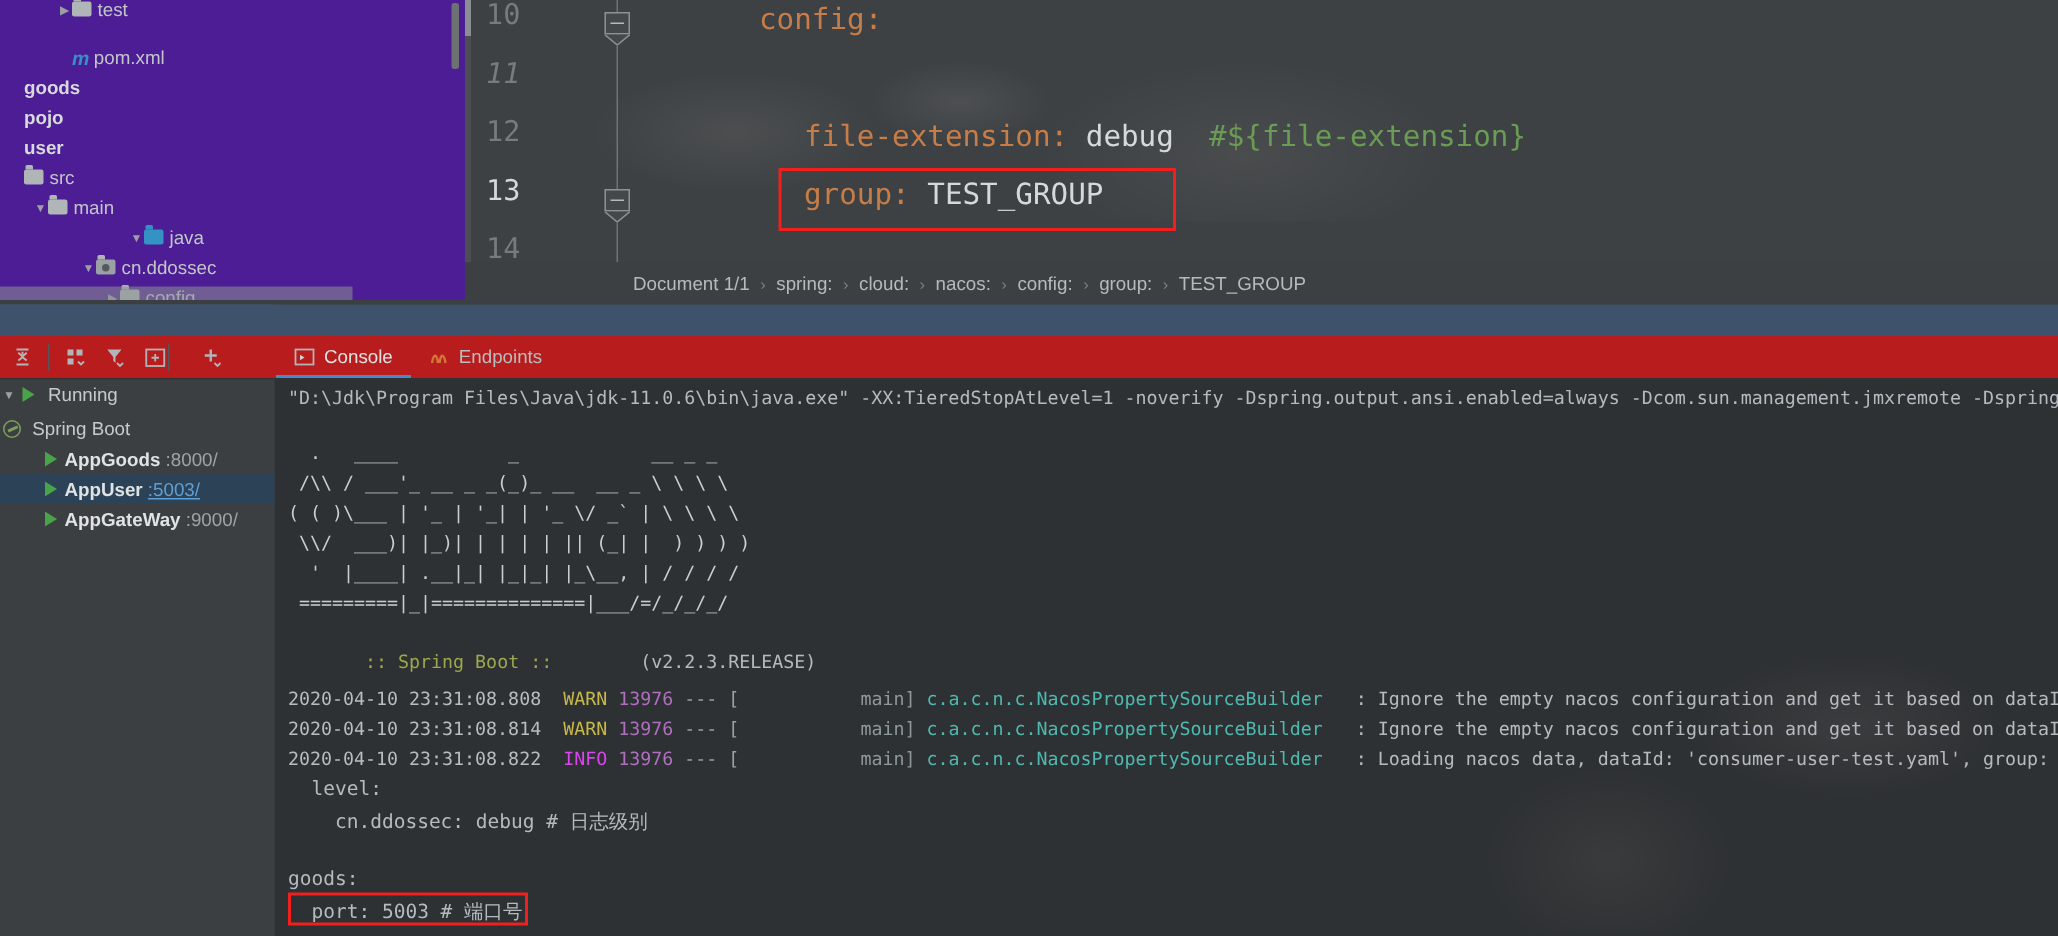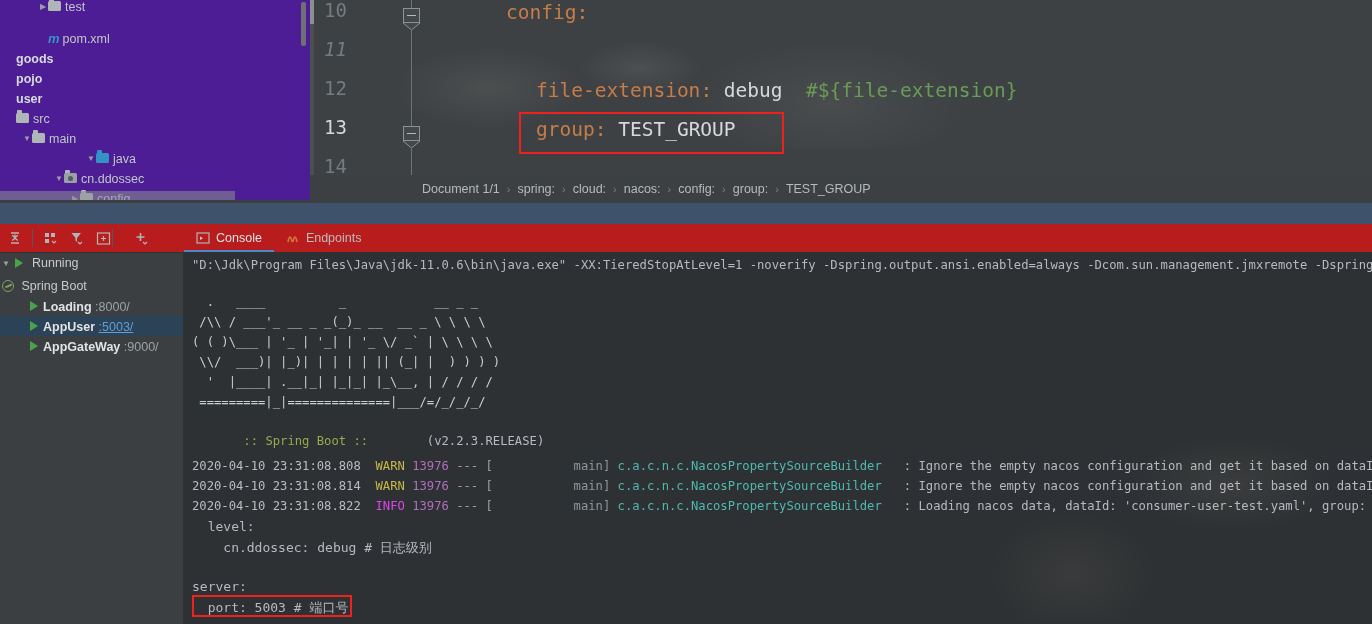--- a/index.html
+++ b/index.html
@@ -268,21 +268,21 @@
     <div class="svc-row">
       <span class="tw">▼</span>
       <span class="play"></span>
       <span style="color:#c6cacc;">Running</span>
     </div>
     <div class="svc-row" style="margin-top:3px;">
       <span class="boot-ic"></span>
       <span class="svc-root-lbl" style="color:#c6cacc;">Spring Boot</span>
     </div>
     <div id="svc-apps">
-        <div class="svc-row" style="padding-left: 30px;"><span class="play"></span><span class="svc-name">Loading</span> <span class="svc-port">:8000/</span></div>
+        <div class="svc-row" style="padding-left: 30px;"><span class="play"></span><span class="svc-name">AppGoods</span> <span class="svc-port">:8000/</span></div>
         <div class="svc-row sel" style="padding-left: 30px;"><span class="play"></span><span class="svc-name">AppUser</span> <span class="svc-link">:5003/</span></div>
         <div class="svc-row" style="padding-left: 30px;"><span class="play"></span><span class="svc-name">AppGateWay</span> <span class="svc-port">:9000/</span></div>
       </div>
   </div>
 
   <div class="console">
     <div class="con-wm"></div>
 
     <div class="con-line" style="top:5px;">"D:\Jdk\Program Files\Java\jdk-11.0.6\bin\java.exe" -XX:TieredStopAtLevel=1 -noverify -Dspring.output.ansi.enabled=always -Dcom.sun.management.jmxremote -Dspring.jmx.en</div>
 
@@ -301,20 +301,20 @@
 
     <div id="logs">
         <div class="con-line" style="top: 206px;"><span class="c-date">2020-04-10 23:31:08.808</span>  <span class="c-warn">WARN</span> <span class="c-pid">13976</span><span class="c-dash"> --- [</span><span class="c-thread">           main]</span><span class="c-cls"> c.a.c.n.c.NacosPropertySourceBuilder</span><span class="c-msg">   : Ignore the empty nacos configuration and get it based on dataId[con</span></div>
         <div class="con-line" style="top: 226px;"><span class="c-date">2020-04-10 23:31:08.814</span>  <span class="c-warn">WARN</span> <span class="c-pid">13976</span><span class="c-dash"> --- [</span><span class="c-thread">           main]</span><span class="c-cls"> c.a.c.n.c.NacosPropertySourceBuilder</span><span class="c-msg">   : Ignore the empty nacos configuration and get it based on dataId[con</span></div>
         <div class="con-line" style="top: 246px;"><span class="c-date">2020-04-10 23:31:08.822</span>  <span class="c-info">INFO</span> <span class="c-pid">13976</span><span class="c-dash"> --- [</span><span class="c-thread">           main]</span><span class="c-cls"> c.a.c.n.c.NacosPropertySourceBuilder</span><span class="c-msg">   : Loading nacos data, dataId: 'consumer-user-test.yaml', group: 'TEST</span></div>
       </div>
     <div id="yaml">
         <div class="con-line" style="top: 266px; font-size: 13px;">  level:</div>
         <div class="con-line" style="top: 286px; font-size: 13px;">    cn.ddossec: debug # 日志级别</div>
         <div class="con-line" style="top: 306px; font-size: 13px;"></div>
-        <div class="con-line" style="top: 326px; font-size: 13px;">server:</div>
+        <div class="con-line" style="top: 326px; font-size: 13px;">goods:</div>
         <div class="con-line" style="top: 346px; font-size: 13px;">  port: 5003 # 端口号</div>
       </div>
 
     <div class="redbox" id="console-redbox" style="left: 8px; top: 342px; width: 160px; height: 22px; border-color: rgb(242, 31, 31);"></div>
   </div>
 
 </div>
 
 </body></html>

